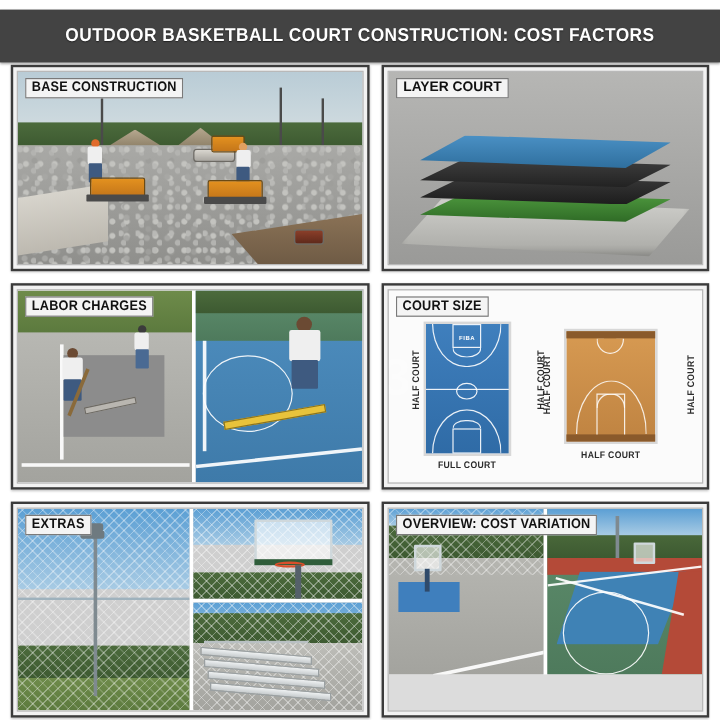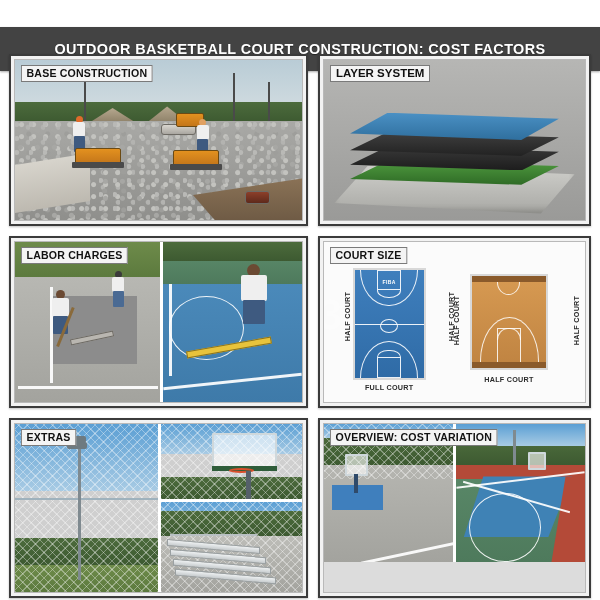--- a/index.html
+++ b/index.html
@@ -10,21 +10,20 @@
     overflow: hidden;
   }
   .page { position: relative; width: 600px; height: 600px; background: #fff; }
 
   
   .header {
     position: absolute; left: 0; top: 8px; width: 600px; height: 44px;
     background: #434343;
     display: flex; align-items: center; justify-content: center;
     box-shadow: 0 1px 2px rgba(0,0,0,.35);
-    margin-top: 19px;
   }
   .header-title {
     color: #ffffff;
     font-family: "Liberation Sans Narrow", "Liberation Sans", sans-serif;
     font-weight: bold;
     font-size: 15.5px;
     letter-spacing: .4px;
     transform: scaleX(.93);
     white-space: nowrap;
     text-shadow: 0 1px 1px rgba(0,0,0,.5);
@@ -233,21 +232,21 @@
 
     <div class="panel">
       <div class="panel-inner">
         <div class="layerscene">
           <div class="slab"></div>
           <div class="lyr green"></div>
           <div class="lyr black1"></div>
           <div class="lyr black2"></div>
           <div class="lyr blue"></div>
         </div>
-        <div class="label plain">LAYER SYSTEM</div>
+        <div class="label plain">LAYER COURT</div>
       </div>
     </div>
 
     <div class="panel">
       <div class="panel-inner">
         <div class="split">
           <div class="cell" style="flex:1.05;">
             <div class="concretefield"></div>
             <div class="grass" style="top:0; height:22%;"></div>
             <div class="whiteline" style="left:2%; bottom:8%; width:96%; height:3px;"></div>

